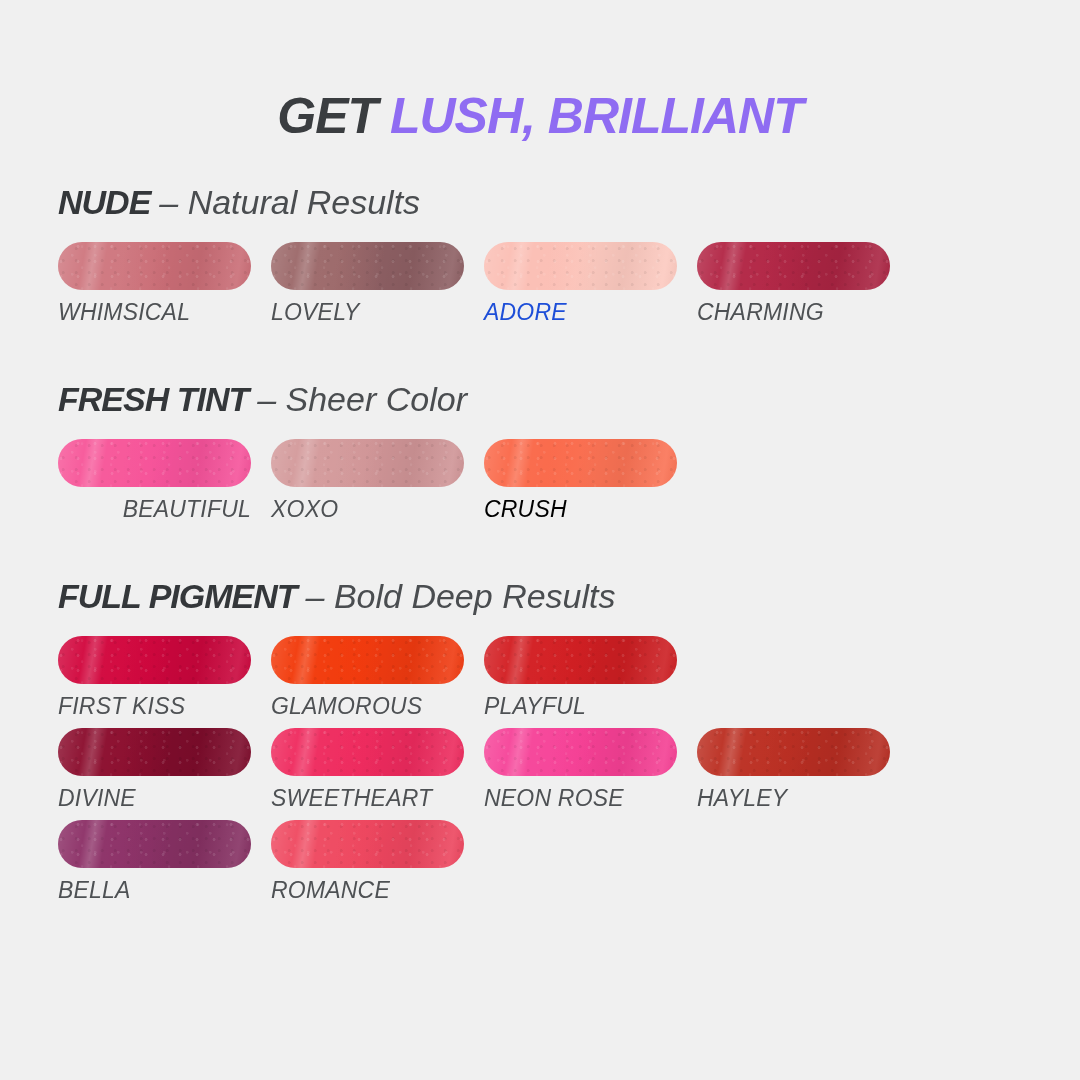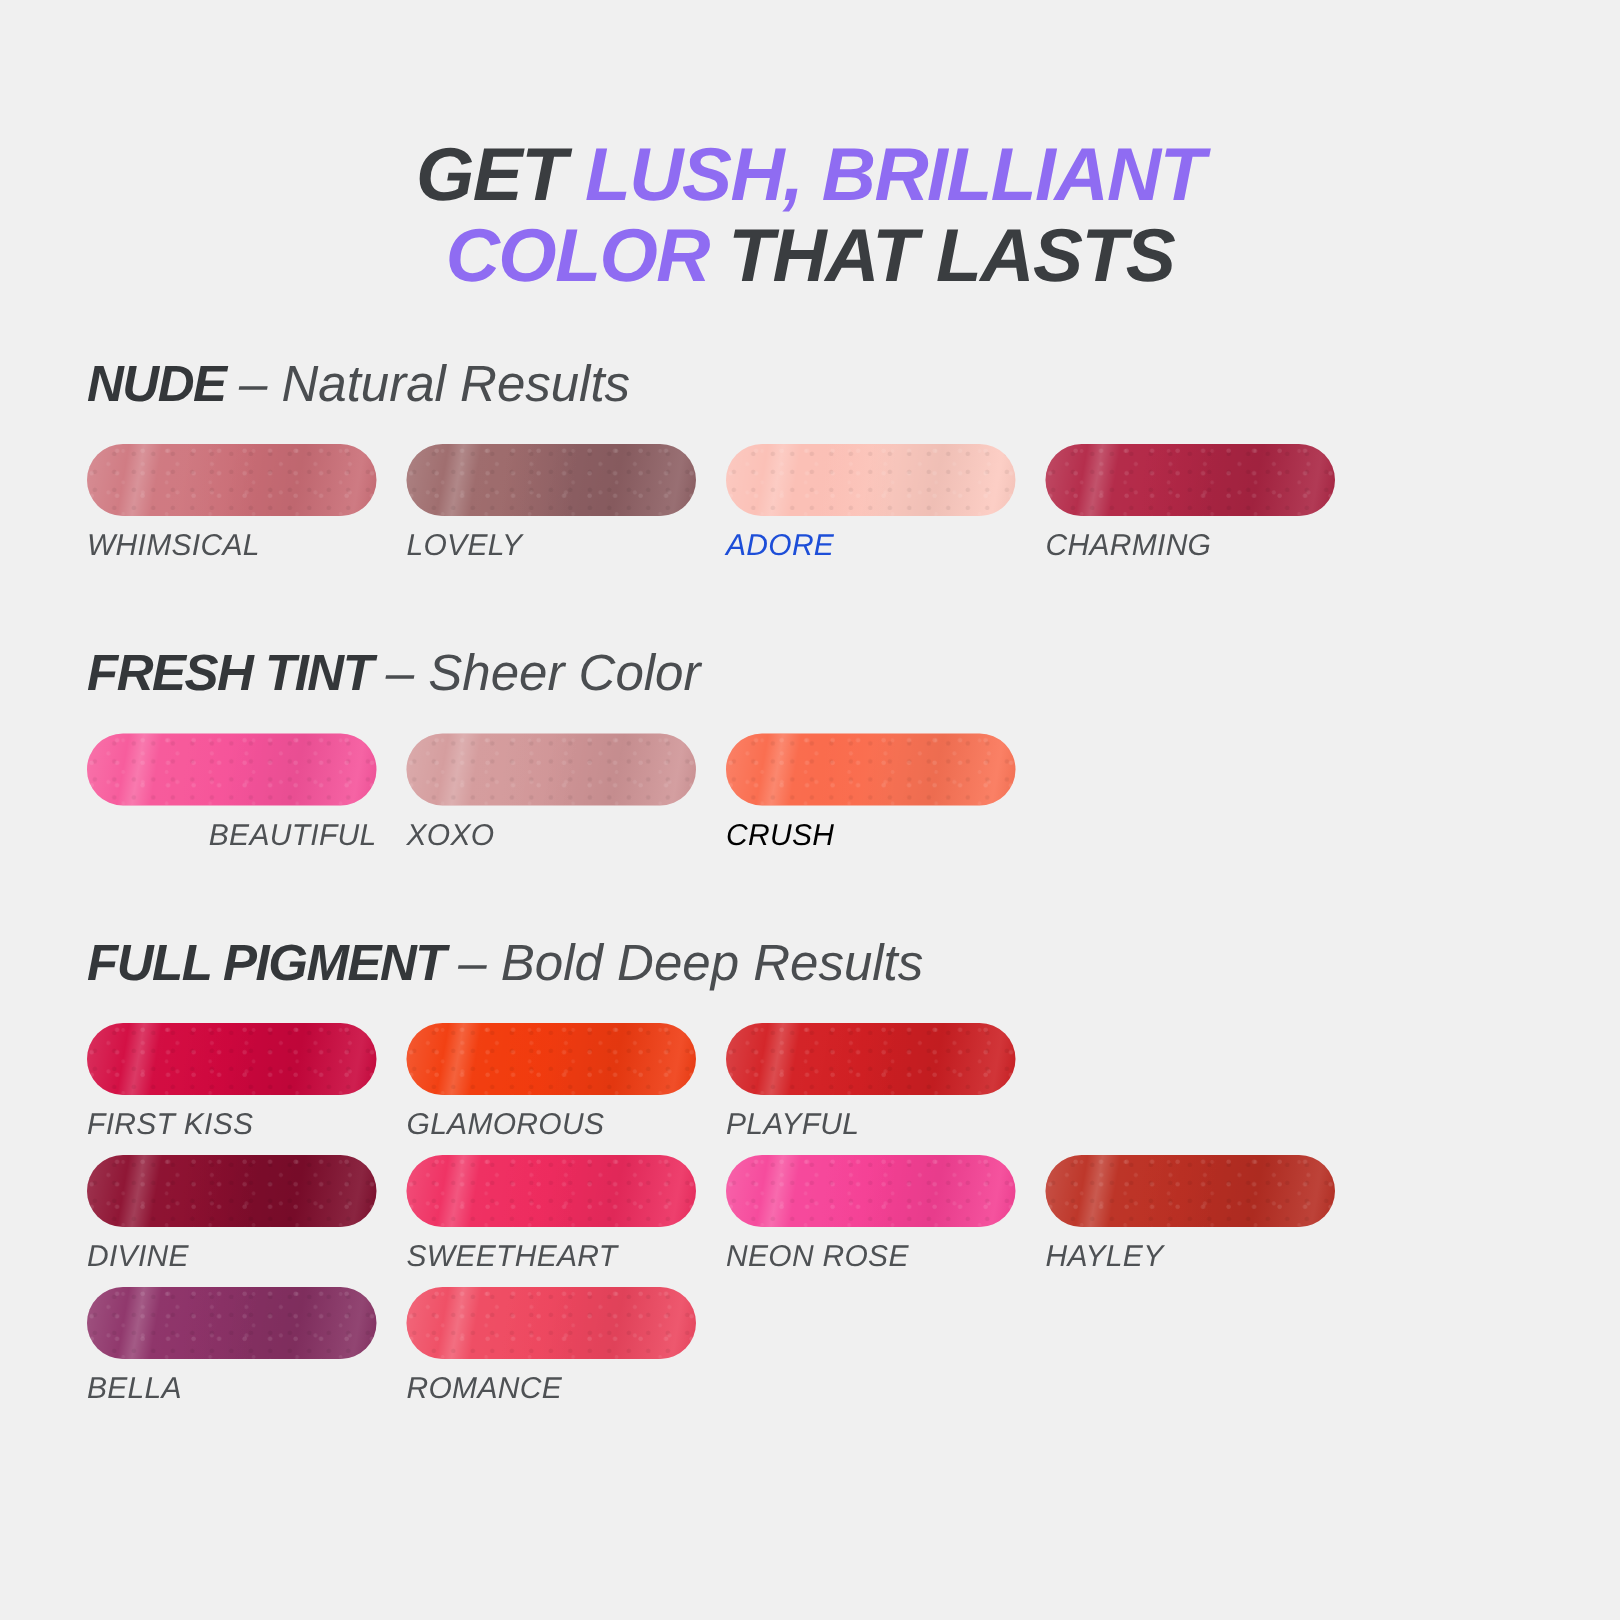--- a/index.html
+++ b/index.html
@@ -118,37 +118,36 @@
     background-image:
       radial-gradient(circle at 18% 30%, rgba(255,255,255,0.13) 0 1.2px, rgba(0,0,0,0) 1.8px),
       radial-gradient(circle at 62% 70%, rgba(255,255,255,0.10) 0 1.1px, rgba(0,0,0,0) 1.7px),
       radial-gradient(circle at 40% 55%, rgba(0,0,0,0.07) 0 1.2px, rgba(0,0,0,0) 1.8px),
       radial-gradient(circle at 83% 22%, rgba(255,255,255,0.09) 0 1.0px, rgba(0,0,0,0) 1.6px);
     background-size: 17px 15px, 23px 19px, 13px 12px, 29px 21px;
     opacity: 0.85;
     pointer-events: none;
   }
   .swatch-label {
-    font-size: 20px;
+    font-size: 23px;
     font-style: italic;
     font-weight: 300;
     color: #4e5154;
     letter-spacing: 0.2px;
     margin-top: 9px;
     white-space: nowrap;
   }
 </style>
 </head>
 <body style="background: rgb(240, 240, 240);">
 
 <div class="page">
 
   <h1 class="headline">
     <span class="line"><span class="hl-dark" style="color: rgb(58, 61, 64);">GET </span><span class="hl-accent" style="color: rgb(143, 108, 242);">LUSH, BRILLIANT</span></span>
-    <span class="line"><span class="hl-accent" style="color: rgb(143, 108, 242);">COLOR</span><span class="hl-dark" style="color: rgb(58, 61, 64);"> THAT LASTS</span></span>
   </h1>
 
   <div class="sections">
 
     <section class="section">
       <div class="section-heading">
         <span class="name">NUDE</span>
         <span class="desc">– Natural Results</span>
       </div>
       <div class="swatch-rows">

